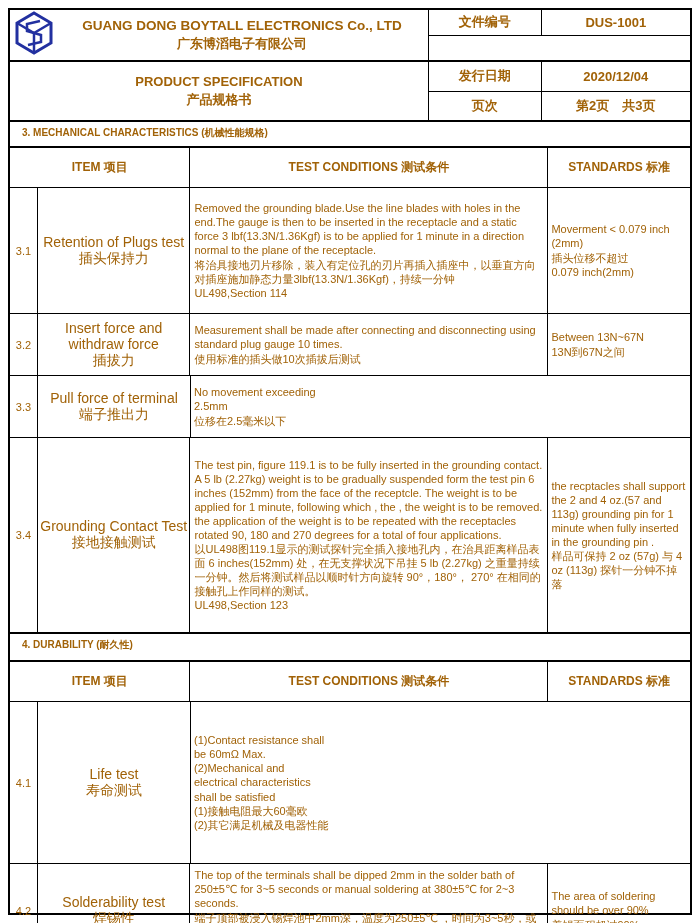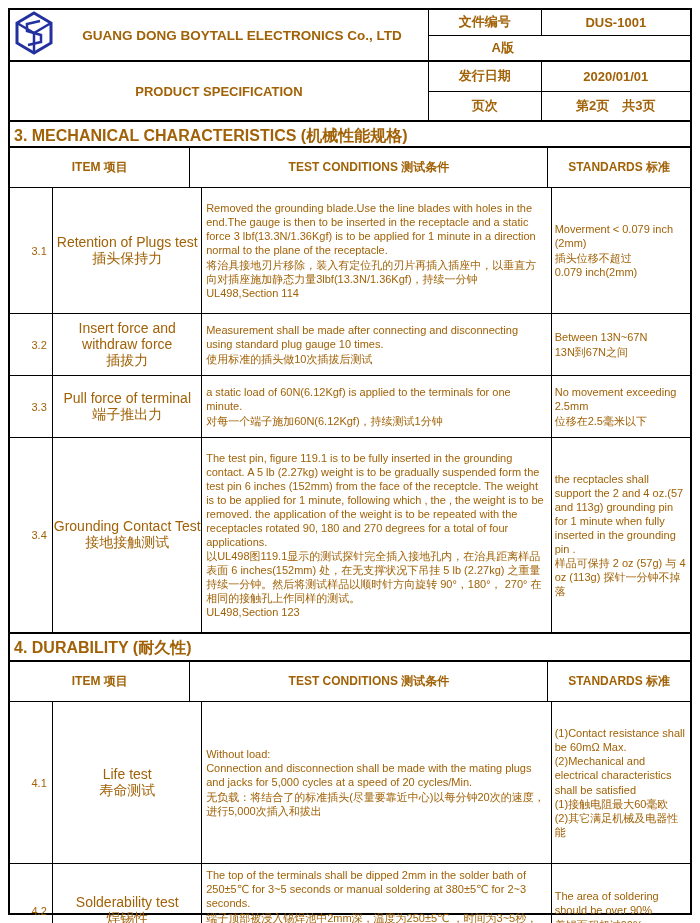--- a/index.html
+++ b/index.html
@@ -27,28 +27,28 @@
   .company-cn{font-weight:bold;font-size:13px;margin-top:2px;}
   .doc-title-en{font-weight:bold;font-size:13px;}
   .doc-title-cn{font-weight:bold;font-size:13px;margin-top:2px;}
   .subrow{display:flex;border-bottom:1px solid #000;flex:1;}
   .subrow:last-child{border-bottom:none;}
   .hdr-right{display:flex;flex-direction:column;width:262px;}
   .hdr-right .subrow .hdr-label{border-right:1px solid #000;display:flex;align-items:center;justify-content:center;}
   .hdr-right .subrow .hdr-value{display:flex;align-items:center;justify-content:center;}
   .thickb{border-bottom:2px solid #000;}
   
-  .section-band{font-weight:bold;font-size:16px;padding:4px 4px;display:block;}
+  .section-band{font-weight:bold;font-size:10px;padding:4px 12px;display:block;}
   
   .colhdr .cell{font-weight:bold;font-size:12px;align-items:center;justify-content:center;}
   .c-item-hdr{width:181px;}
   .c-cond-hdr{width:359px;}
   .c-std-hdr{width:142px;}
   
-  .c-no{width:28px;font-size:11px;align-items:center;margin-left:16px;}
+  .c-no{width:28px;font-size:11px;align-items:center;}
   .c-item{width:153px;font-size:14px;align-items:center;text-align:center;}
   .c-cond{width:359px;font-size:11px;padding:2px 4px;line-height:1.28;}
   .c-std{width:142px;font-size:11px;padding:2px 3px;line-height:1.28;}
   .h126{height:126px;} .h62{height:62px;} .h196{height:196px;}
   .h162{height:162px;} .h93{height:93px;}
   .h52{height:52px;} .h48{height:60px;} .h26{height:26px;} .h24{height:40px;} .h28{height:28px;}
   .logo{flex:0 0 auto;}
 </style>
 </head>
 <body>
@@ -61,43 +61,44 @@
         <span class="logo">
           <svg width="40" height="44" viewBox="0 0 40 44">
             <polygon points="20,2 37,12 37,32 20,42 3,32 3,12" fill="none" stroke="#2230a0" stroke-width="3"></polygon>
             <polyline points="3,12 20,22 37,12" fill="none" stroke="#2230a0" stroke-width="2.5"></polyline>
             <polyline points="20,22 20,42" fill="none" stroke="#2230a0" stroke-width="2.5"></polyline>
             <polyline points="26,10 13,13 13,20 27,24 27,31 14,34" fill="none" stroke="#2230a0" stroke-width="2.5"></polyline>
           </svg>
         </span>
         <span class="txt">
           <div class="company-en">GUANG DONG BOYTALL ELECTRONICS Co., LTD</div>
+          <div class="company-cn">广东博滔电子有限公司</div>
         </span>
       </div>
       <div class="hdr-right cell" style="padding:0;border-right:none;">
         <div class="subrow">
           <div class="hdr-label">文件编号</div>
           <div class="hdr-value">DUS-1001</div>
         </div>
         <div class="subrow">
-          <div class="hdr-value">A版</div>
         </div>
       </div>
     </div>
 
     <div class="row h48 thickb">
       <div class="cell hdr-left" style="justify-content:center;">
         <span class="txt">
           <div class="doc-title-en">PRODUCT SPECIFICATION</div>
+          <div class="doc-title-cn">产品规格书</div>
         </span>
       </div>
       <div class="hdr-right cell" style="padding:0;border-right:none;">
         <div class="subrow">
           <div class="hdr-label">发行日期</div>
-          <div class="hdr-value">2020/01/01</div>
+          <div class="hdr-value">2020/12/04</div>
         </div>
         <div class="subrow">
           <div class="hdr-label">页次</div>
           <div class="hdr-value">第2页　共3页</div>
         </div>
       </div>
     </div>
 
     <div class="row h26 thickb">
       <div class="cell section-band" style="width:680px;border-right:none;justify-content:center;">3. MECHANICAL CHARACTERISTICS (机械性能规格)</div>
@@ -128,22 +129,20 @@
       <div class="cell c-cond preline">Measurement shall be made after connecting and disconnecting using standard plug gauge 10 times.
 使用标准的插头做10次插拔后测试</div>
       <div class="cell c-std preline">Between 13N~67N
 13N到67N之间</div>
     </div>
 
     <div class="row h62">
       <div class="cell c-no">3.3</div>
       <div class="cell c-item preline">Pull force of terminal
 端子推出力</div>
-      <div class="cell c-cond preline">a static load of 60N(6.12Kgf) is applied to the terminals for one minute.
-对每一个端子施加60N(6.12Kgf)，持续测试1分钟</div>
       <div class="cell c-std preline">No movement exceeding 2.5mm
 位移在2.5毫米以下</div>
     </div>
 
     <div class="row h196 thickb">
       <div class="cell c-no">3.4</div>
       <div class="cell c-item preline">Grounding Contact Test
 接地接触测试</div>
       <div class="cell c-cond preline">The test pin, figure 119.1 is to be fully inserted in the grounding contact. A 5 lb (2.27kg) weight is to be gradually suspended form the test pin 6 inches (152mm) from the face of the receptcle. The weight is to be applied for 1 minute, following which , the , the weight is to be removed. the application of the weight is to be repeated with the receptacles rotated 90, 180 and 270 degrees for a total of four applications.
 以UL498图119.1显示的测试探针完全插入接地孔内，在治具距离样品表面 6 inches(152mm) 处，在无支撑状况下吊挂 5 lb (2.27kg) 之重量持续一分钟。然后将测试样品以顺时针方向旋转 90°，180°， 270° 在相同的接触孔上作同样的测试。
@@ -159,23 +158,20 @@
     <div class="row h24 colhdr">
       <div class="cell c-item-hdr">ITEM 项目</div>
       <div class="cell c-cond-hdr">TEST CONDITIONS 测试条件</div>
       <div class="cell c-std-hdr">STANDARDS 标准</div>
     </div>
 
     <div class="row h162">
       <div class="cell c-no">4.1</div>
       <div class="cell c-item preline">Life test
 寿命测试</div>
-      <div class="cell c-cond preline">Without load:
-Connection and disconnection shall be made with the mating plugs and jacks for 5,000 cycles at a speed of 20 cycles/Min.
-无负载：将结合了的标准插头(尽量要靠近中心)以每分钟20次的速度，进行5,000次插入和拔出</div>
       <div class="cell c-std preline">(1)Contact resistance shall be 60mΩ Max.
 (2)Mechanical and electrical characteristics shall be satisfied
 (1)接触电阻最大60毫欧
 (2)其它满足机械及电器性能</div>
     </div>
 
     <div class="row h93">
       <div class="cell c-no">4.2</div>
       <div class="cell c-item preline">Solderability test
 焊锡性</div>

